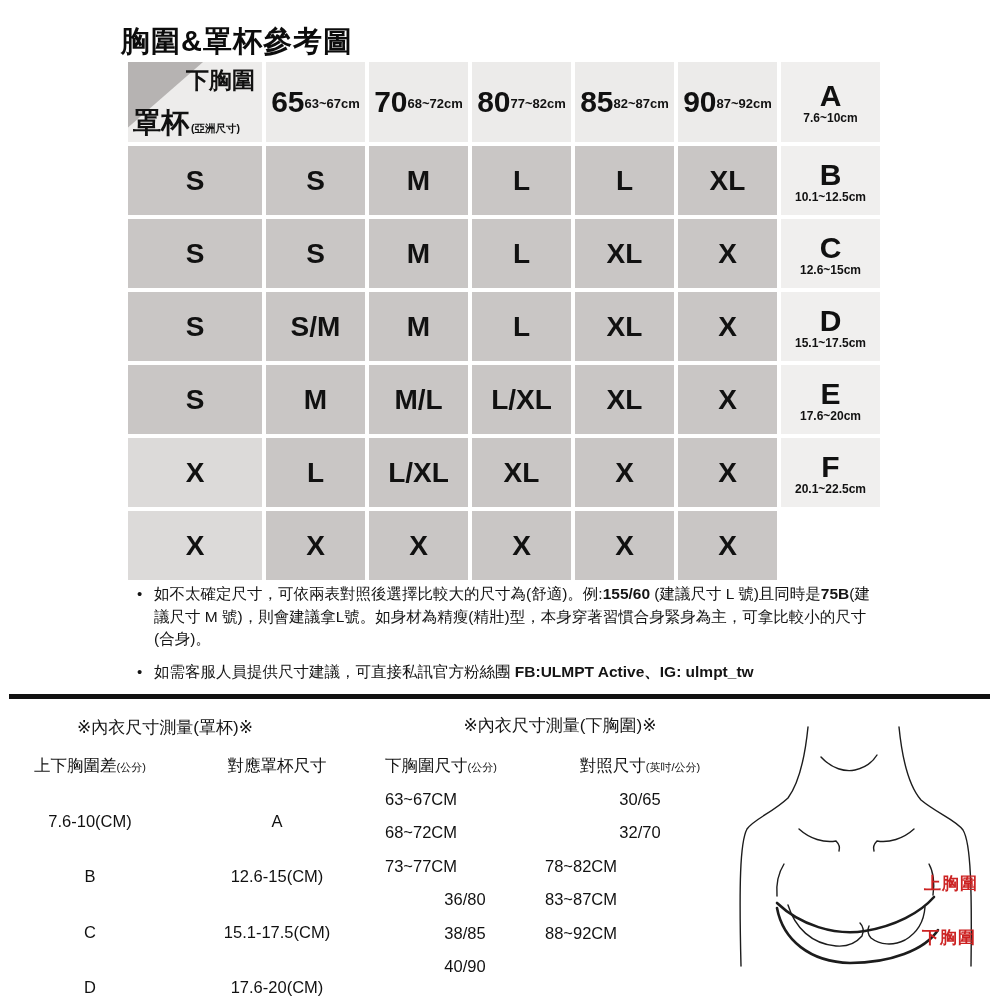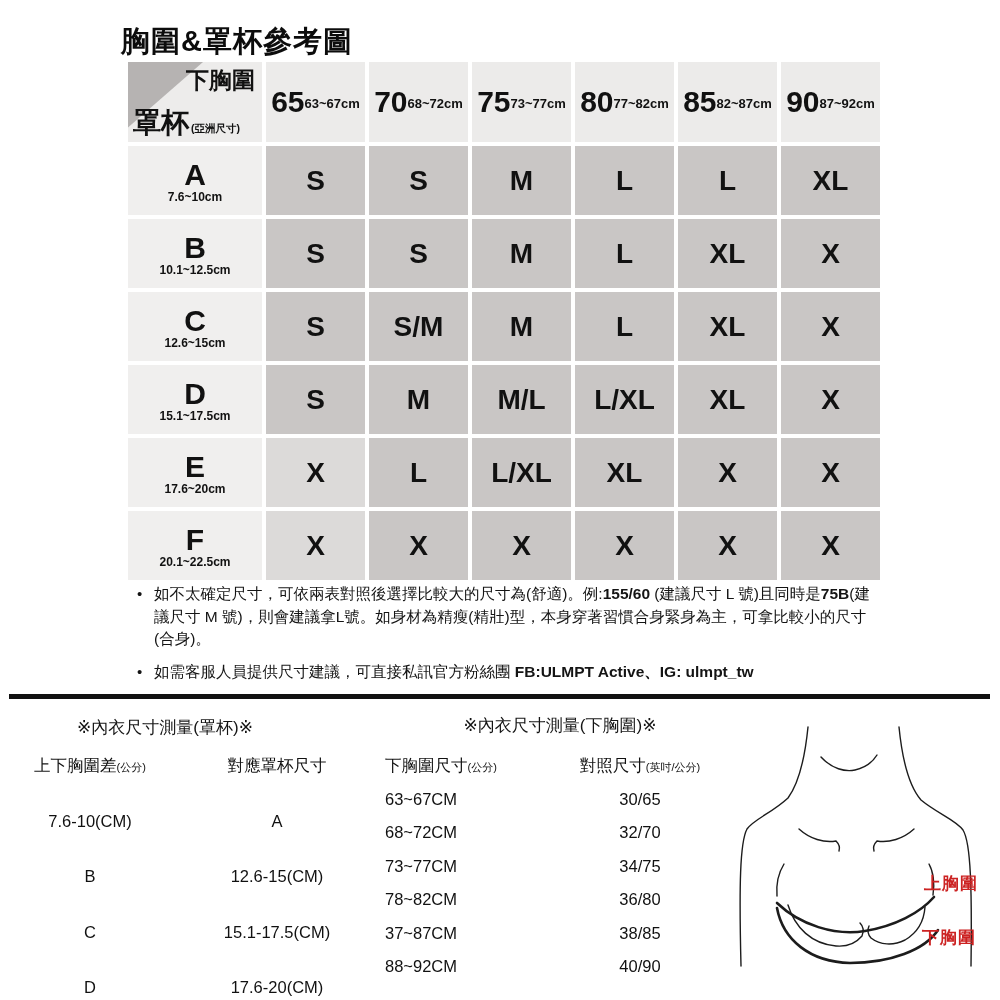--- a/index.html
+++ b/index.html
@@ -81,24 +81,20 @@
 
   <div class="band-cell">
         <div class="band-size">65</div>
         <div class="band-range">63~67cm</div>
       </div>
       <div class="band-cell">
         <div class="band-size">70</div>
         <div class="band-range">68~72cm</div>
       </div>
       <div class="band-cell">
-        <div class="band-size">75</div>
-        <div class="band-range">73~77cm</div>
-      </div>
-      <div class="band-cell">
         <div class="band-size">80</div>
         <div class="band-range">77~82cm</div>
       </div>
       <div class="band-cell">
         <div class="band-size">85</div>
         <div class="band-range">82~87cm</div>
       </div>
       <div class="band-cell">
         <div class="band-size">90</div>
         <div class="band-range">87~92cm</div>
@@ -212,24 +208,23 @@
     <div class="mcell mhead">
         <span>對照尺寸</span>
         <small>(英吋/公分)</small>
       </div>
 
   <div class="mcell start">63~67CM</div>
       <div class="mcell">30/65</div>
       <div class="mcell start">68~72CM</div>
       <div class="mcell">32/70</div>
       <div class="mcell start">73~77CM</div>
-      <div class="mcell">34/75</div>
       <div class="mcell start">78~82CM</div>
       <div class="mcell">36/80</div>
-      <div class="mcell start">37~87CM</div>
+      <div class="mcell start">83~87CM</div>
       <div class="mcell">38/85</div>
       <div class="mcell start">88~92CM</div>
       <div class="mcell">40/90</div>
     </div>
 
   <svg class="figure-svg" viewBox="0 0 275 288" xmlns="http://www.w3.org/2000/svg">
     <path d="M 93,15 C 90,45 84,71 73,86 C 57,101 39,107 32,117 C 25,130 24,173 26,254"></path>
     <path d="M 184,15 C 187,45 193,73 206,88 C 223,102 241,108 248,118 C 256,131 257,178 256,254"></path>
     <path d="M 106,45 C 117,57 130,60 140,58 C 149,56 157,51 162,43"></path>
     <path d="M 84,117 C 95,127 109,131 121,129 C 124,132 125,136 124,139"></path>

